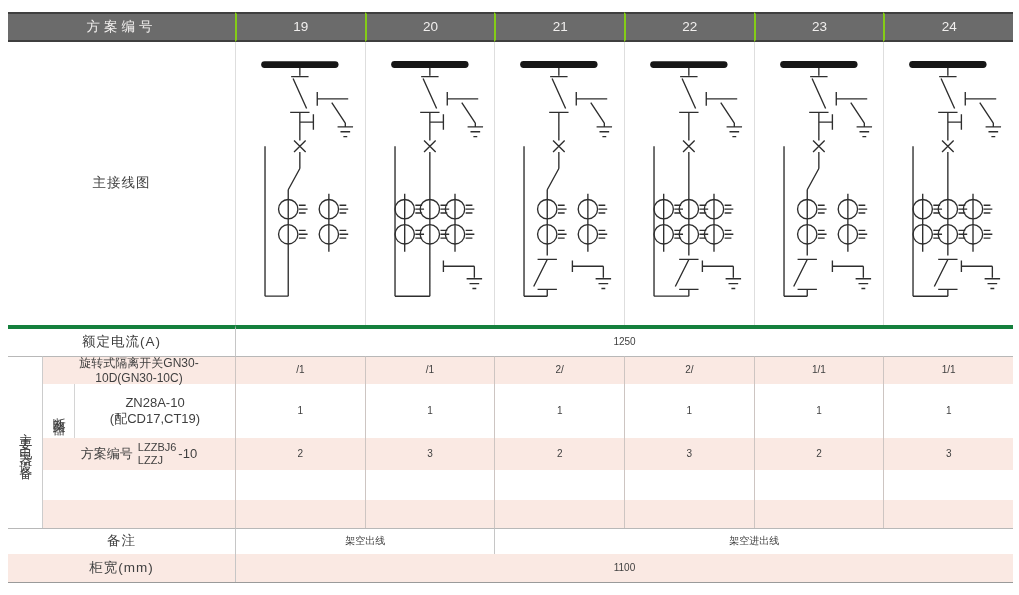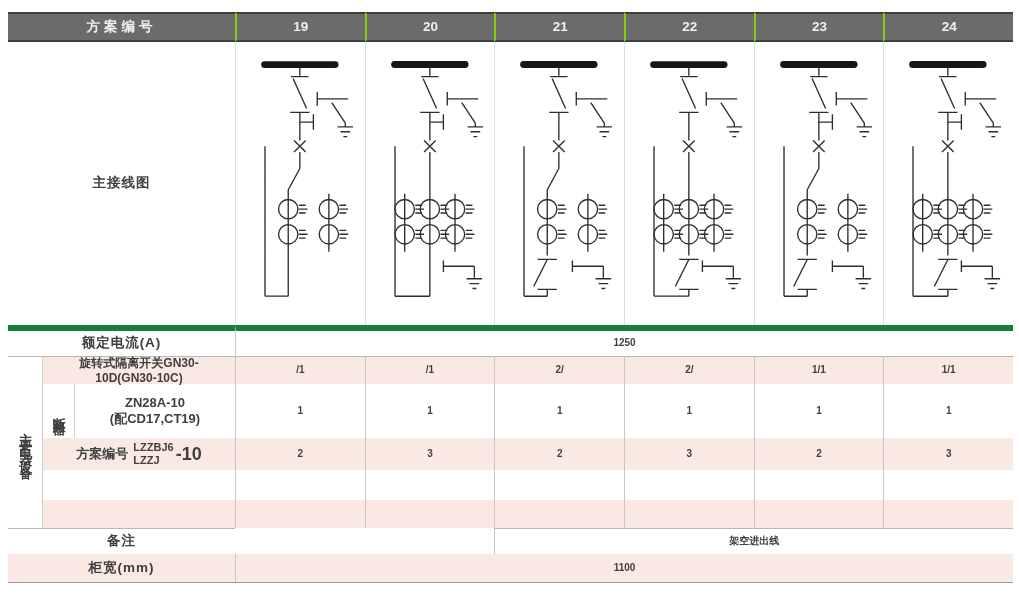--- a/index.html
+++ b/index.html
@@ -1,45 +1,45 @@
 <!DOCTYPE html>
 <html><head>
 <meta charset="utf-8">
 <style>
   html,body{margin:0;padding:0;background:#ffffff;}
   .page{position:relative;width:1019px;height:595px;background:#ffffff;overflow:hidden;
-        font-family:"Liberation Sans","DejaVu Sans",sans-serif;color:#3f3f3f;font-weight:bold;}
+        font-family:"Liberation Sans","DejaVu Sans",sans-serif;color:#3f3f3f;}
   .table{position:absolute;left:8px;top:12px;width:1005px;
          display:grid;
          grid-template-columns:35px 32px 160px repeat(6,1fr);
          grid-template-rows:30px 283px 31px 28px 54px 32px 30px 28px 26px 28px;
          border-bottom:1px solid #9a9a9a;}
   .cell{display:flex;align-items:center;justify-content:center;font-size:10px;line-height:1.25;}
   
   .hd{background:#6b6b6b;color:#f1efee;border-top:2px solid #3f3f3f;border-bottom:2px solid #3f3f3f;font-size:13.5px;}
   .hdv{border-left:2px solid #84cc16;}
   .hd-label{letter-spacing:4px;}
   
   .dg{border-left:1px solid #dedede;padding:0;}
   .dg svg{display:block;}
   
-  .rt{border-top:6px solid #15803d;}
+  .rt{border-top:4px solid #15803d;}
   
   .eq-top{border-top:1px solid #b8b8b8;}
   .sec-top{border-top:1px solid #b8b8b8;}
   .pink{background:#fae9e3;}
   .dv{border-left:1px solid #cdc5c2;}
   .bl{border-left:1px solid #c6c6c6;}
   .grp{border-right:1px solid #cccccc;writing-mode:vertical-rl;text-orientation:upright;letter-spacing:7px;font-size:13px;}
   .sub{border-right:1px solid #d4d4d4;writing-mode:vertical-rl;text-orientation:upright;letter-spacing:3px;font-size:13px;}
   .name{font-size:12px;padding:0 10px;text-align:center;}
   .name-lg{font-size:13px;}
   .col2{flex-direction:column;justify-content:center;}
   .frac{display:inline-flex;flex-direction:column;font-size:11px;line-height:1.15;text-align:left;margin:0 2px 0 5px;}
-  .suffix{font-size:18px;}
+  .suffix{font-size:13px;}
   .lab{font-size:13.5px;letter-spacing:1px;}
 </style>
 </head>
 <body>
 
 <div class="page">
   <div class="table">
 
     <div class="cell hd hd-label" style="grid-row:1;grid-column:1/4">方案编号</div>
     <div class="cell hd hdv" style="grid-row:1;grid-column:4/5">19</div>
@@ -167,19 +167,20 @@
 
     <div class="cell pink" style="grid-row:8;grid-column:2/4"></div>
     <div class="cell pink dv" style="grid-row:8;grid-column:4/5"></div>
     <div class="cell pink dv" style="grid-row:8;grid-column:5/6"></div>
     <div class="cell pink dv" style="grid-row:8;grid-column:6/7"></div>
     <div class="cell pink dv" style="grid-row:8;grid-column:7/8"></div>
     <div class="cell pink dv" style="grid-row:8;grid-column:8/9"></div>
     <div class="cell pink dv" style="grid-row:8;grid-column:9/10"></div>
 
     <div class="cell sec-top lab" style="grid-row:9;grid-column:1/4">备注</div>
+    <div class="cell sec-top bl" style="grid-row:9;grid-column:4/6">架空出线</div>
     <div class="cell sec-top bl" style="grid-row:9;grid-column:6/10">架空进出线</div>
 
     <div class="cell pink lab" style="grid-row:10;grid-column:1/4">柜宽(mm)</div>
     <div class="cell pink bl" style="grid-row:10;grid-column:4/10">1100</div>
 
   </div>
 </div>
 
 </body></html>

